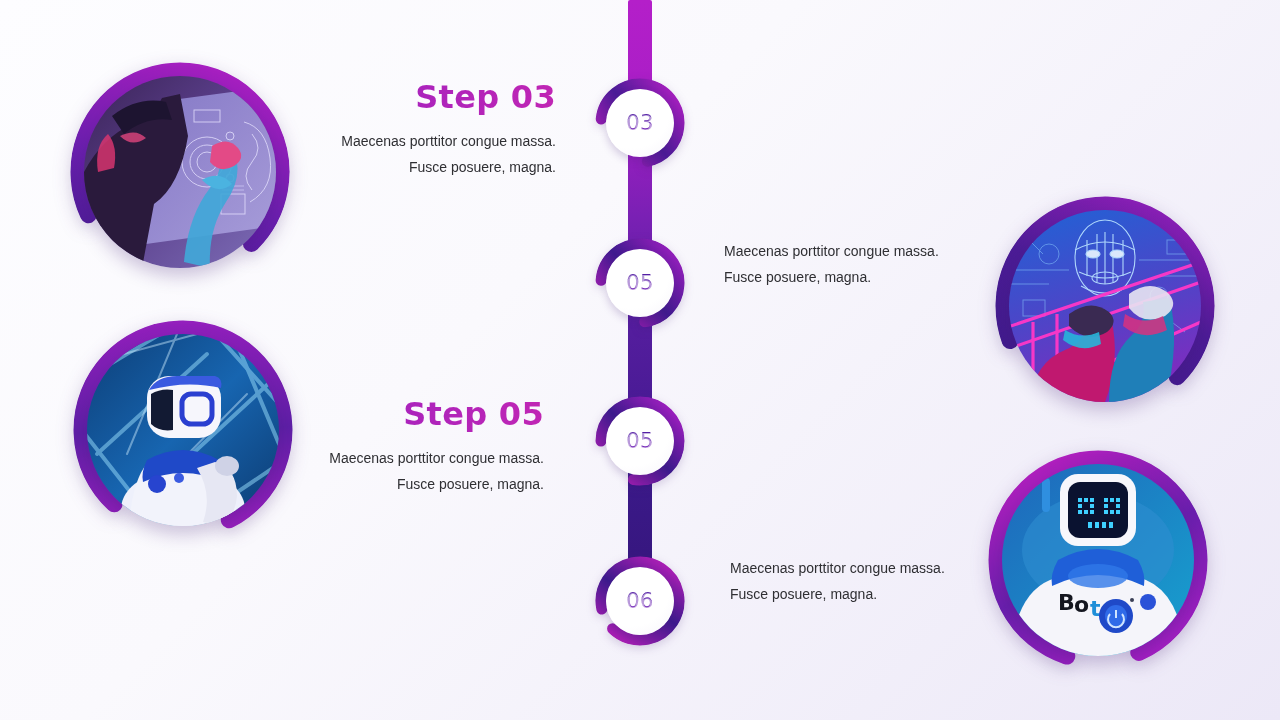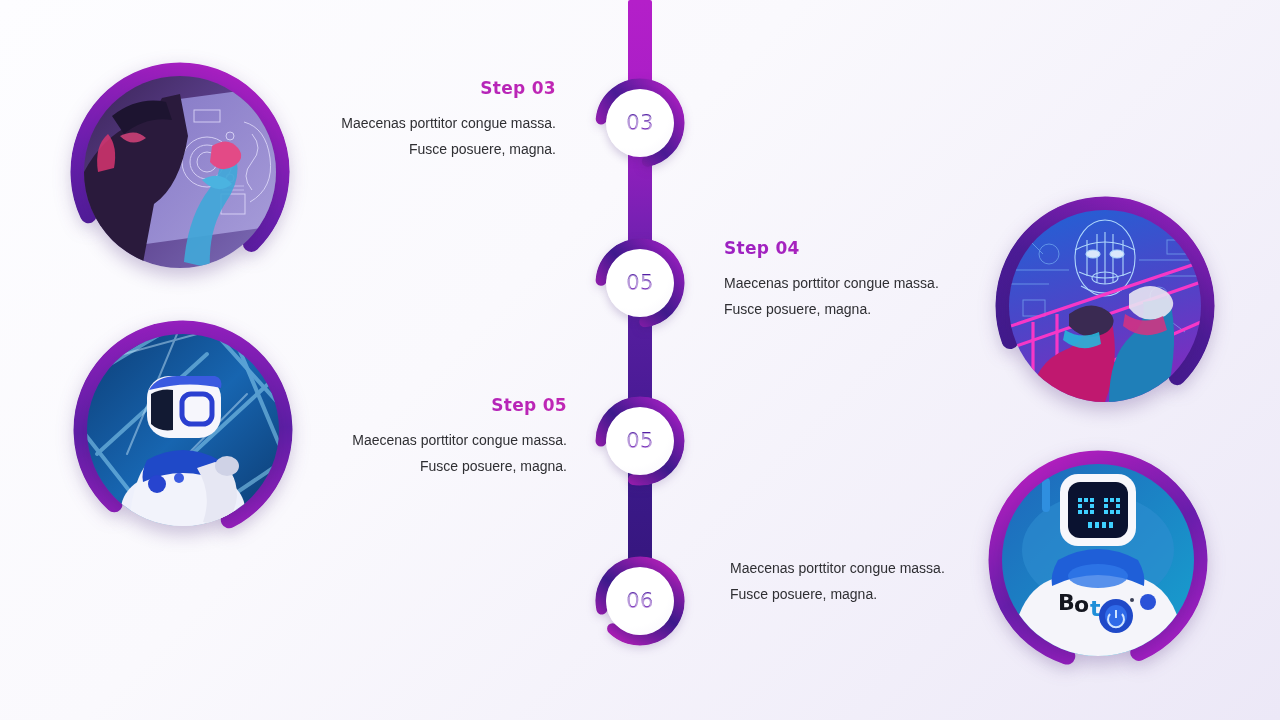--- a/index.html
+++ b/index.html
@@ -69,21 +69,21 @@
   .badge-03 { top: 78px; }
   .badge-04 { top: 238px; }
   .badge-05 { top: 396px; }
   .badge-06 { top: 556px; }
 
   
   .step-text { position: absolute; }
   .step-title {
     font-family: "DejaVu Sans", sans-serif;
     font-weight: bold;
-    font-size: 17px;
+    font-size: 32px;
     letter-spacing: .3px;
     margin: 0 0 12px 0;
     background: linear-gradient(90deg,#9c21c2 0%, #c026b4 100%);
     -webkit-background-clip: text;
     background-clip: text;
     color: transparent;
   }
   .step-body {
     font-family: "Liberation Sans", sans-serif;
     font-size: 14px;
@@ -91,21 +91,21 @@
     color: #2f2f33;
     margin: 0;
     max-width: 240px;
   }
   .align-right { text-align: right; }
   .align-right .step-body { margin-left: auto; }
   .align-left  { text-align: left; }
 
   .text-03 { left: 316px; top: 78px;  width: 240px; }
   .text-04 { left: 724px; top: 238px; width: 245px; }
-  .text-05 { left: 327px; top: 395px; width: 240px; }
+  .text-05 { left: 304px; top: 395px; width: 240px; }
   .text-06 { left: 730px; top: 555px; width: 245px; }
 
   
   .medallion { position: absolute; width: 220px; height: 220px; }
   .medallion .arc {
     position: absolute;
     inset: 0;
     border-radius: 50%;
     filter: drop-shadow(0 5px 9px rgba(60,20,110,.20));
   }
@@ -420,21 +420,20 @@
       <span class="num">06</span>
     </div>
   </div>
 
   <div class="step-text text-03 align-right">
     <h2 class="step-title">Step 03</h2>
     <p class="step-body">Maecenas porttitor congue massa. Fusce posuere, magna.</p>
   </div>
 
   <div class="step-text text-04 align-left">
-    <h2 class="step-title">Step 04</h2>
     <p class="step-body">Maecenas porttitor congue massa. Fusce posuere, magna.</p>
   </div>
 
   <div class="step-text text-05 align-right">
     <h2 class="step-title">Step 05</h2>
     <p class="step-body">Maecenas porttitor congue massa. Fusce posuere, magna.</p>
   </div>
 
   <div class="step-text text-06 align-left">
     <p class="step-body">Maecenas porttitor congue massa. Fusce posuere, magna.</p>

